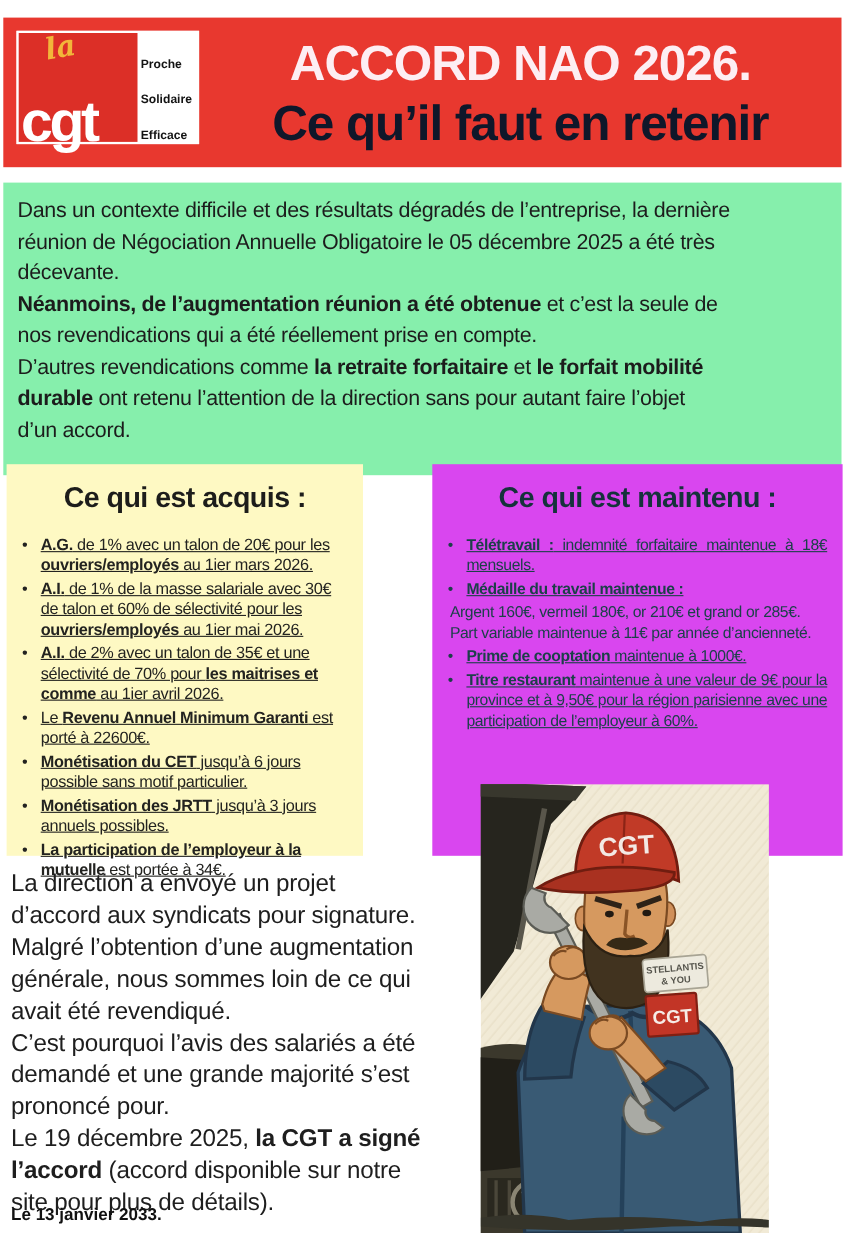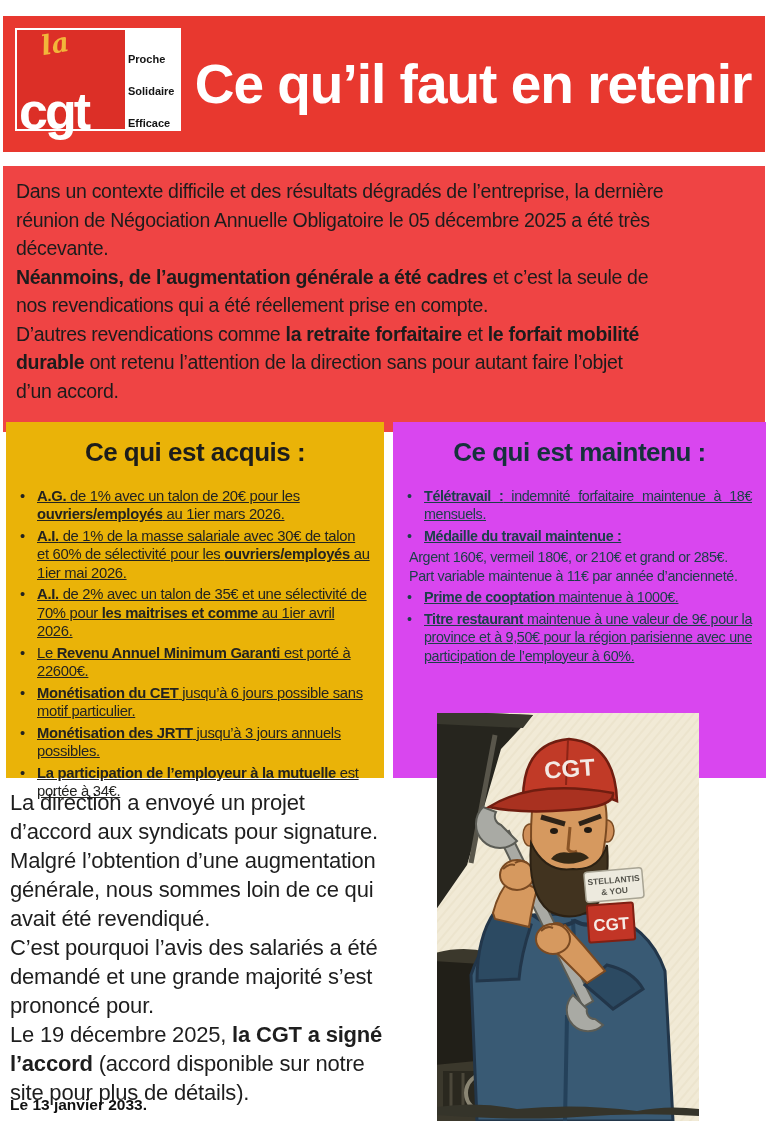--- a/index.html
+++ b/index.html
@@ -14,31 +14,31 @@
   .logo-la{position:absolute;left:24px;top:-2px;color:#f2b63a;font-family:"DejaVu Serif",serif;
            font-style:italic;font-weight:bold;font-size:27px;transform:rotate(-10deg);}
   .logo-cgt{position:absolute;left:2px;bottom:-8px;color:#ffffff;font-weight:bold;font-size:52px;
             letter-spacing:-3px;line-height:1;}
   .logo-tags{width:54px;background:#ffffff;display:flex;flex-direction:column;
              justify-content:space-around;padding:3px 1px 12px 3px;box-sizing:border-box;}
   .logo-tag{font-size:11px;font-weight:bold;color:#141414;margin-top:20px;}
   .titles{position:absolute;left:185px;top:0;width:570px;height:136px;display:flex;
           flex-direction:column;align-items:center;justify-content:center;gap:9px;}
   .title1{font-size:45px;font-weight:bold;color:#fdeef3;letter-spacing:-1px;line-height:1;}
-  .title2{font-size:55px;font-weight:bold;color:#ffffff;letter-spacing:-1px;line-height:1;}
-
-  
-  .intro{position:absolute;left:3px;top:166px;width:762px;height:266px;background:#ef4444;
+  .title2{font-size:45px;font-weight:bold;color:#0f172a;letter-spacing:-1px;line-height:1;}
+
+  
+  .intro{position:absolute;left:3px;top:166px;width:762px;height:266px;background:#86efac;
          padding:11px 13px;box-sizing:border-box;font-size:19.5px;line-height:28.5px;
          letter-spacing:-0.3px;color:#1c1c1c;white-space:pre-wrap;}
   .b{font-weight:bold;}
 
   
   .box{position:absolute;top:422px;height:356px;box-sizing:border-box;padding:8px 14px;}
-  .box-green{left:6px;width:378px;background:#eab308;color:#232320;
+  .box-green{left:6px;width:324px;background:#fef9c3;color:#232320;
              font-size:14.8px;line-height:18.5px;letter-spacing:-0.3px;}
   .box-blue{left:393px;width:373px;background:#d946ef;color:#1c4049;
             font-size:14.3px;line-height:18.5px;letter-spacing:-0.35px;}
   .box h2{margin:8px 0 20px;text-align:center;font-size:26px;letter-spacing:-0.5px;line-height:1.1;}
   .box-green h2{color:#1d1d1b;}
   .box-blue h2{color:#15323b;}
   .items{display:flex;flex-direction:column;gap:3px;}
   .bullet-item{display:flex;}
   .bullet-item .marker{flex:0 0 17px;}
   .bullet-item .txt{flex:1;text-decoration:underline;}
@@ -65,28 +65,29 @@
         <span class="logo-la">la</span>
         <span class="logo-cgt">cgt</span>
       </div>
       <div class="logo-tags">
         <span class="logo-tag">Proche</span>
         <span class="logo-tag">Solidaire</span>
         <span class="logo-tag">Efficace</span>
       </div>
     </div>
     <div class="titles">
+      <div class="title1">ACCORD NAO 2026.</div>
       <div class="title2">Ce qu’il faut en retenir</div>
     </div>
   </header>
 
   <section class="intro"><span>Dans un contexte difficile et des résultats dégradés de l’entreprise, la dernière
 réunion de Négociation Annuelle Obligatoire le 05 décembre 2025 a été très
 décevante.
-</span><span class="b">Néanmoins, de l’augmentation générale a été cadres</span><span> et c’est la seule de
+</span><span class="b">Néanmoins, de l’augmentation réunion a été obtenue</span><span> et c’est la seule de
 nos revendications qui a été réellement prise en compte.
 D’autres revendications comme </span><span class="b">la retraite forfaitaire</span><span> et </span><span class="b">le forfait mobilité
 durable</span><span> ont retenu l’attention de la direction sans pour autant faire l’objet
 d’un accord.</span></section>
 
   <section class="box box-green">
     <h2>Ce qui est acquis :</h2>
     <div class="items">
         <div class="bullet-item">
           <span class="marker">•</span>

